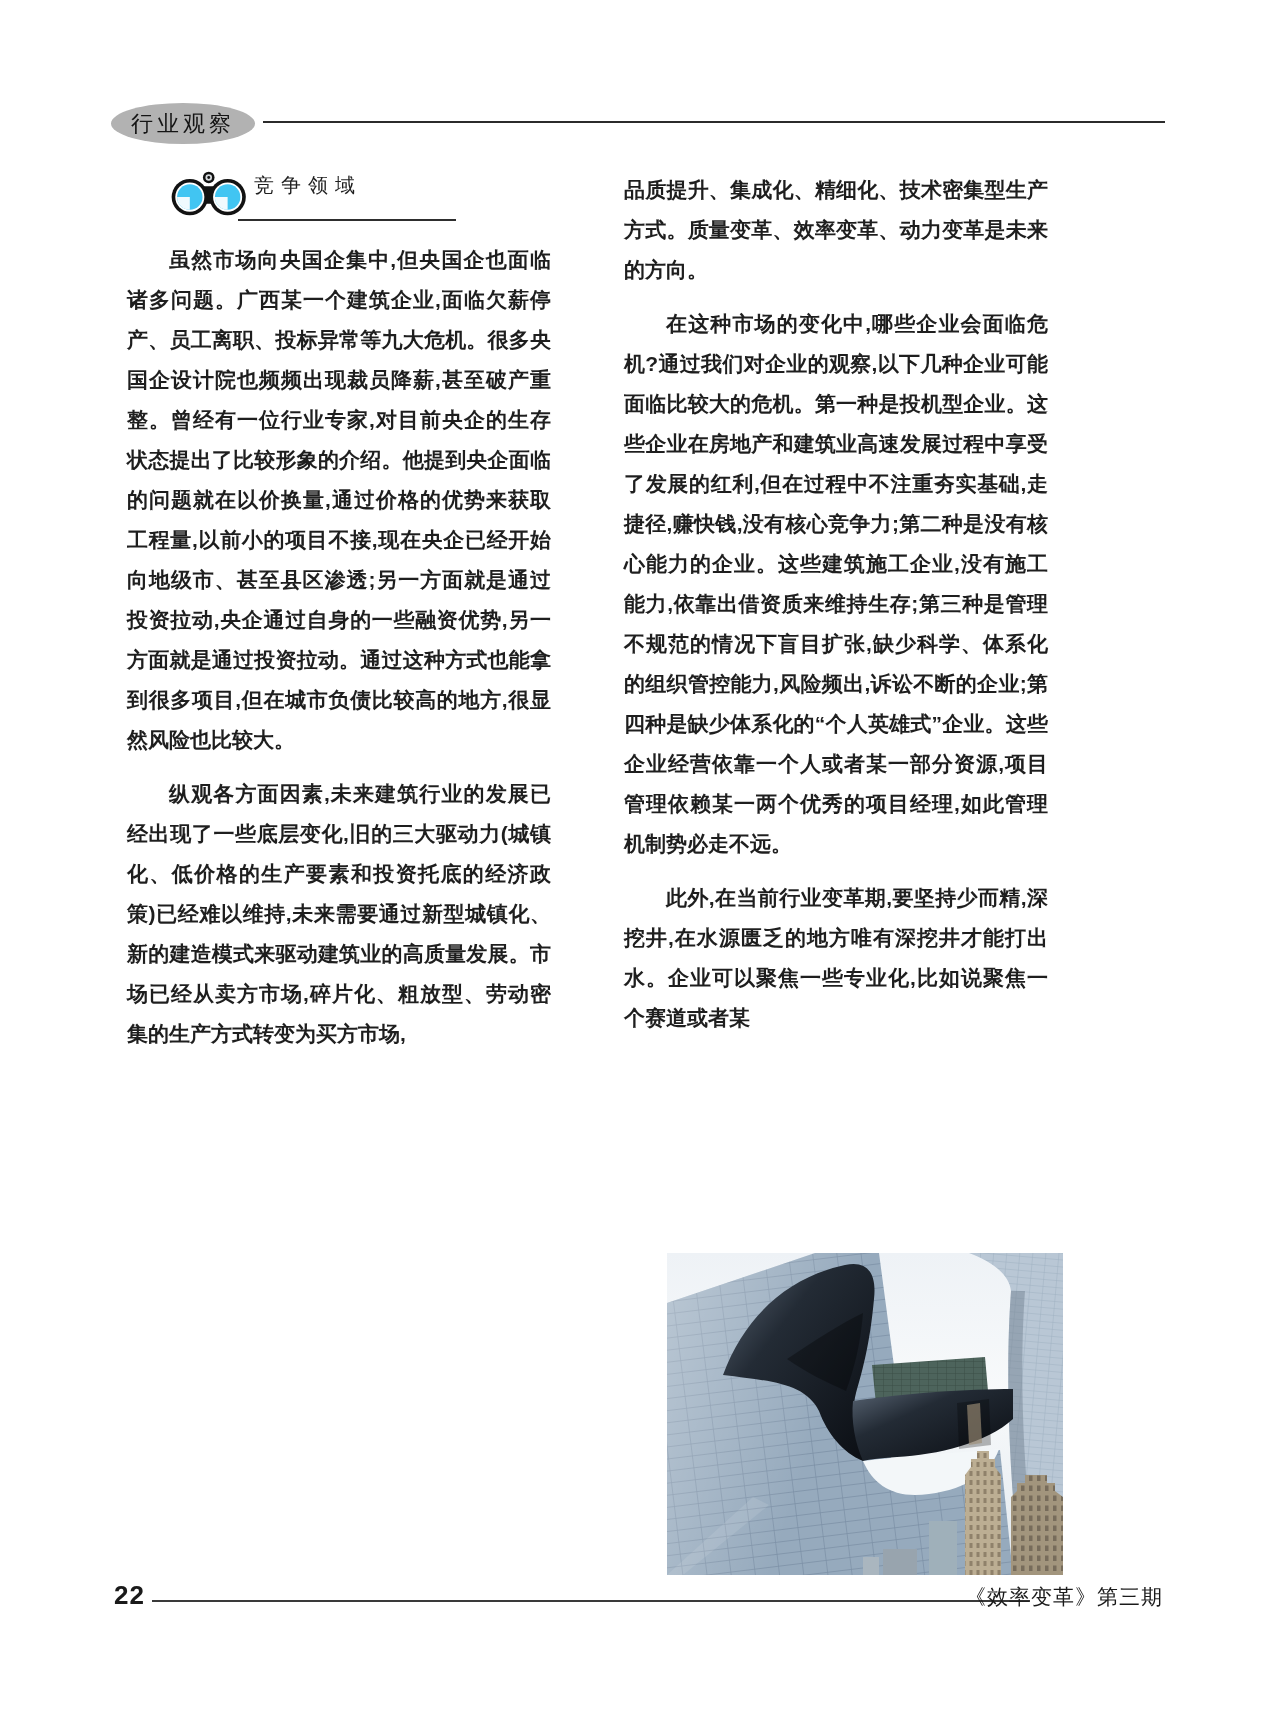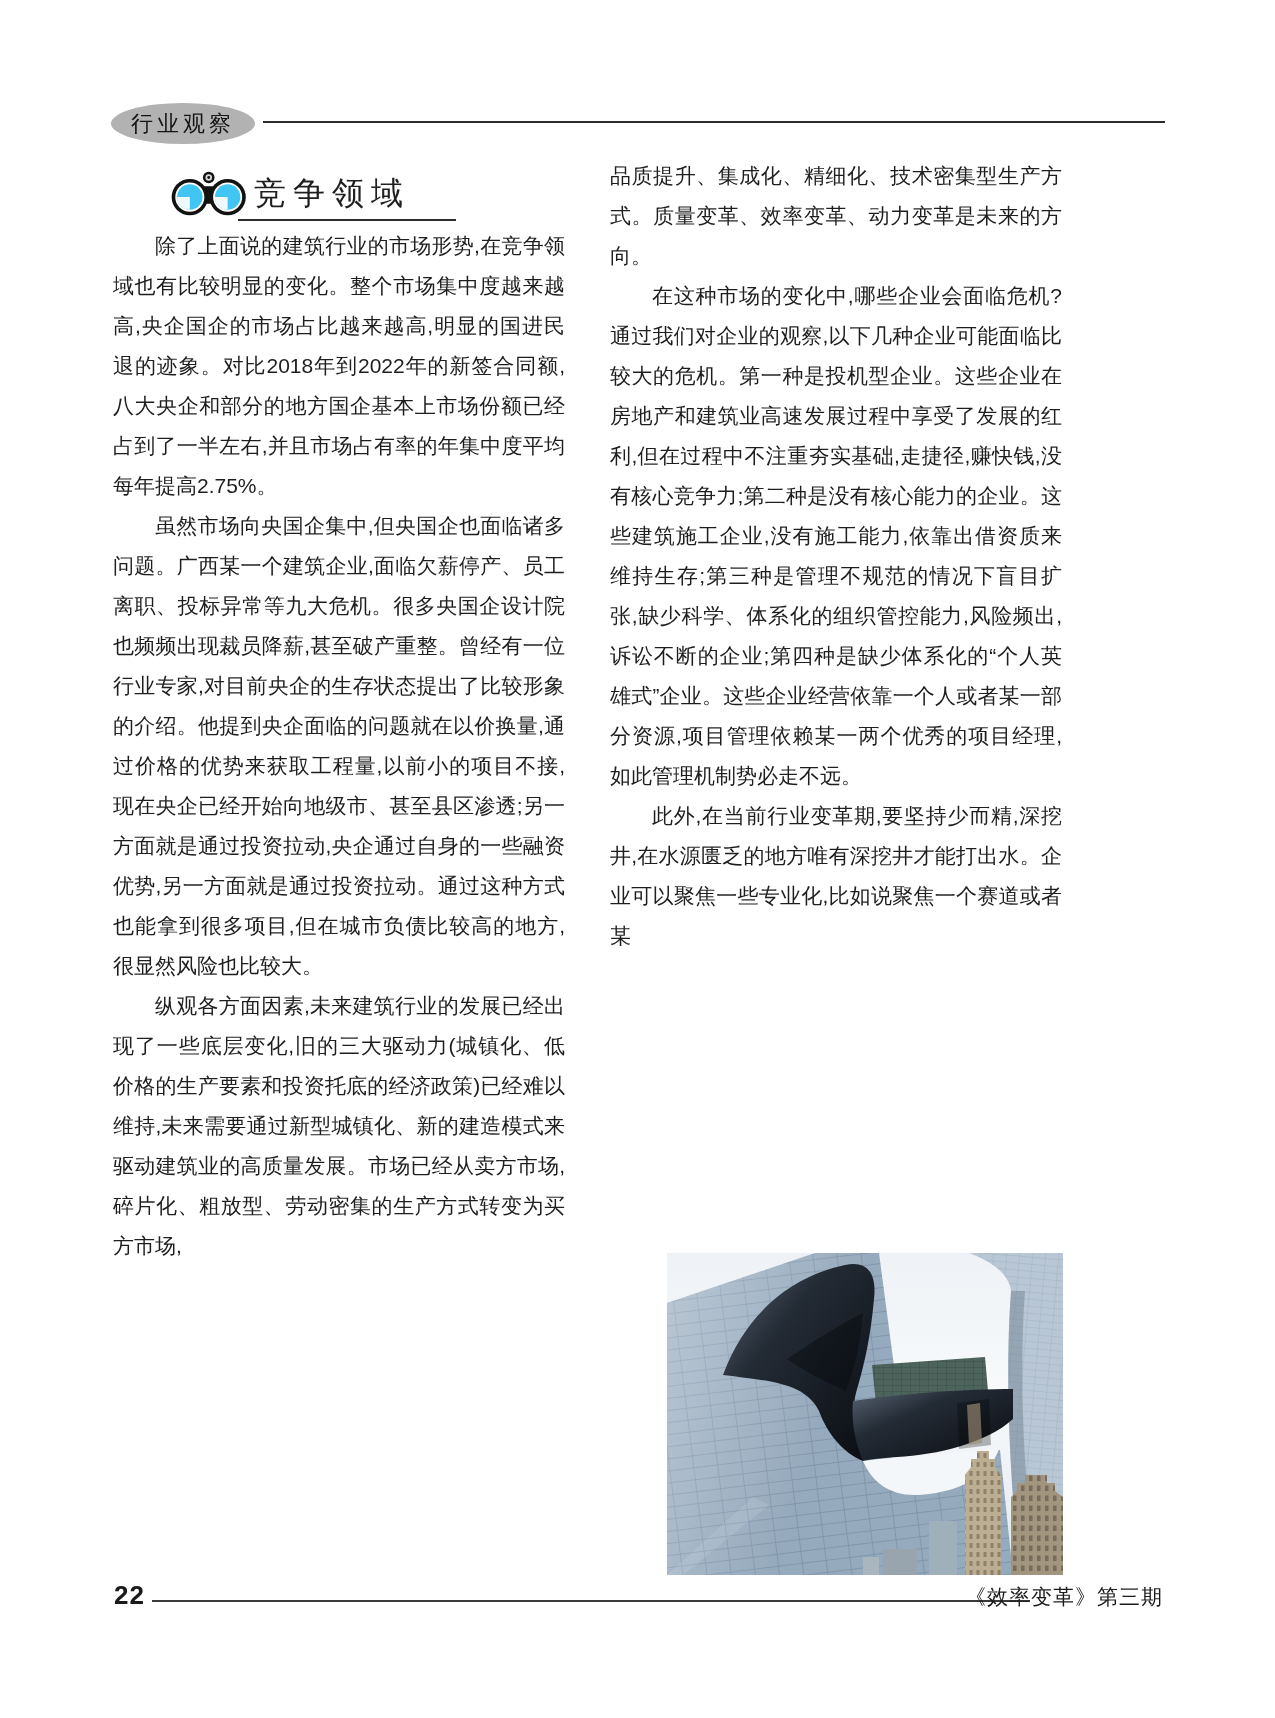--- a/index.html
+++ b/index.html
@@ -13,28 +13,28 @@
     position:absolute; left:111px; top:103px; width:144px; height:41px;
     background:#b2b2b2; border-radius:50%;
     display:flex; align-items:center; justify-content:center;
     font-family:"Liberation Serif", serif; font-size:22px; letter-spacing:4px; color:#141414;
   }
   .header-rule { position:absolute; left:263px; top:121px; width:902px; height:2px; background:#2b2b2b; }
 
   
   .binoc { position:absolute; left:168px; top:167px; width:80px; height:50px; }
   .section-title {
-    position:absolute; left:254px; top:172px; font-size:32px; letter-spacing:7px; color:#1f1f1f;
+    position:absolute; left:254px; top:172px; font-size:20px; letter-spacing:7px; color:#1f1f1f;
   }
   .title-rule { position:absolute; left:238px; top:219px; width:218px; height:2px; background:#2e2e2e; }
 
   
   .col { position:absolute; width:452px; font-size:21px; line-height:40px;
          text-align:justify; color:#1e1e1e; }
-  .col p { margin:0; text-indent:2em; }
+  .col p { margin:14px; text-indent:2em;font-weight:bold; }
   .col p.cont { text-indent:0; }
   .col-left  { left:113px; top:226px; height:1365px; }
   .col-right { left:610px; top:156px; height:1090px; }
 
   
   .photo { position:absolute; left:667px; top:1253px; width:396px; height:322px; display:block; }
 
   
   .page-num { position:absolute; left:114px; top:1580px; font-size:26px; font-weight:bold;
               letter-spacing:1px; color:#1a1a1a; }
@@ -63,21 +63,20 @@
     <path d="M30 40 L12.5 40 A17.5 17.5 0 0 0 30 57.5 Z" fill="#f0fafe"></path>
     <circle cx="82" cy="40" r="25" fill="#121212"></circle>
     <circle cx="82" cy="40" r="20" fill="#ffffff"></circle>
     <circle cx="82" cy="40" r="17.5" fill="#41c5f2"></circle>
     <path d="M82 40 L64.5 40 A17.5 17.5 0 0 0 82 57.5 Z" fill="#f0fafe"></path>
   </svg>
   <div class="section-title">竞争领域</div>
   <div class="title-rule"></div>
 
   <div class="col col-left">
-    <p>除了上面说的建筑行业的市场形势,在竞争领域也有比较明显的变化。整个市场集中度越来越高,央企国企的市场占比越来越高,明显的国进民退的迹象。对比2018年到2022年的新签合同额,八大央企和部分的地方国企基本上市场份额已经占到了一半左右,并且市场占有率的年集中度平均每年提高2.75%。</p>
     <p>虽然市场向央国企集中,但央国企也面临诸多问题。广西某一个建筑企业,面临欠薪停产、员工离职、投标异常等九大危机。很多央国企设计院也频频出现裁员降薪,甚至破产重整。曾经有一位行业专家,对目前央企的生存状态提出了比较形象的介绍。他提到央企面临的问题就在以价换量,通过价格的优势来获取工程量,以前小的项目不接,现在央企已经开始向地级市、甚至县区渗透;另一方面就是通过投资拉动,央企通过自身的一些融资优势,另一方面就是通过投资拉动。通过这种方式也能拿到很多项目,但在城市负债比较高的地方,很显然风险也比较大。</p>
     <p>纵观各方面因素,未来建筑行业的发展已经出现了一些底层变化,旧的三大驱动力(城镇化、低价格的生产要素和投资托底的经济政策)已经难以维持,未来需要通过新型城镇化、新的建造模式来驱动建筑业的高质量发展。市场已经从卖方市场,碎片化、粗放型、劳动密集的生产方式转变为买方市场,</p>
   </div>
 
   <div class="col col-right">
     <p class="cont">品质提升、集成化、精细化、技术密集型生产方式。质量变革、效率变革、动力变革是未来的方向。</p>
     <p>在这种市场的变化中,哪些企业会面临危机?通过我们对企业的观察,以下几种企业可能面临比较大的危机。第一种是投机型企业。这些企业在房地产和建筑业高速发展过程中享受了发展的红利,但在过程中不注重夯实基础,走捷径,赚快钱,没有核心竞争力;第二种是没有核心能力的企业。这些建筑施工企业,没有施工能力,依靠出借资质来维持生存;第三种是管理不规范的情况下盲目扩张,缺少科学、体系化的组织管控能力,风险频出,诉讼不断的企业;第四种是缺少体系化的“个人英雄式”企业。这些企业经营依靠一个人或者某一部分资源,项目管理依赖某一两个优秀的项目经理,如此管理机制势必走不远。</p>
     <p>此外,在当前行业变革期,要坚持少而精,深挖井,在水源匮乏的地方唯有深挖井才能打出水。企业可以聚焦一些专业化,比如说聚焦一个赛道或者某</p>
   </div>
 

